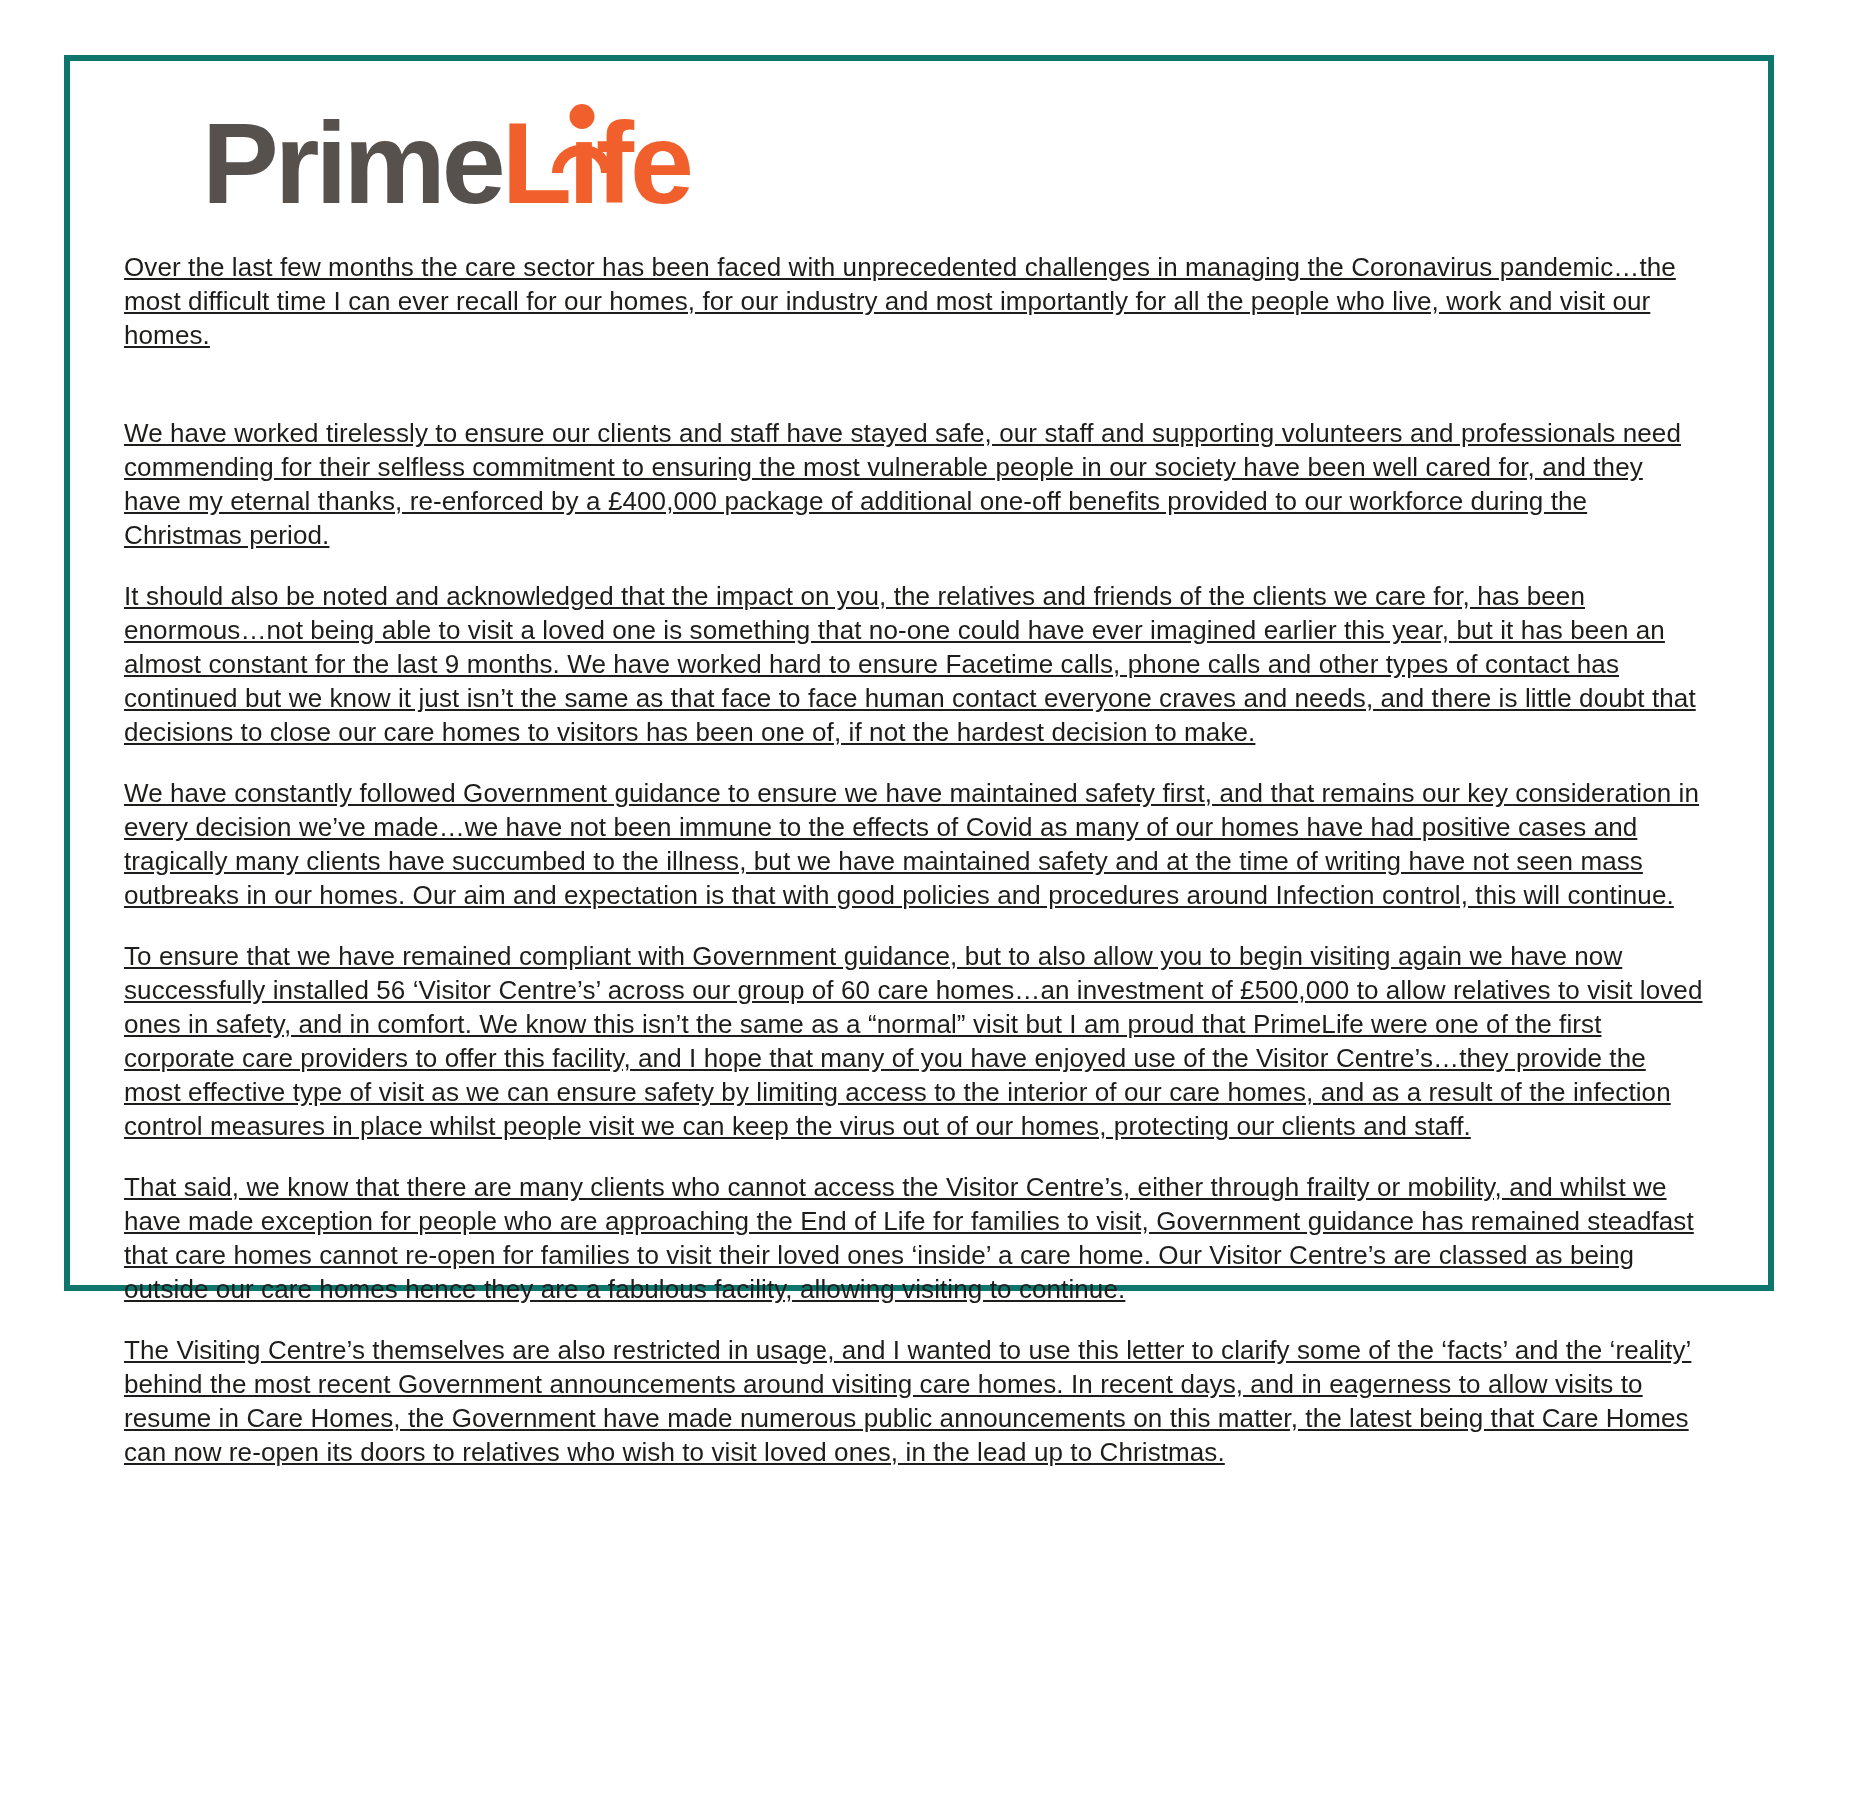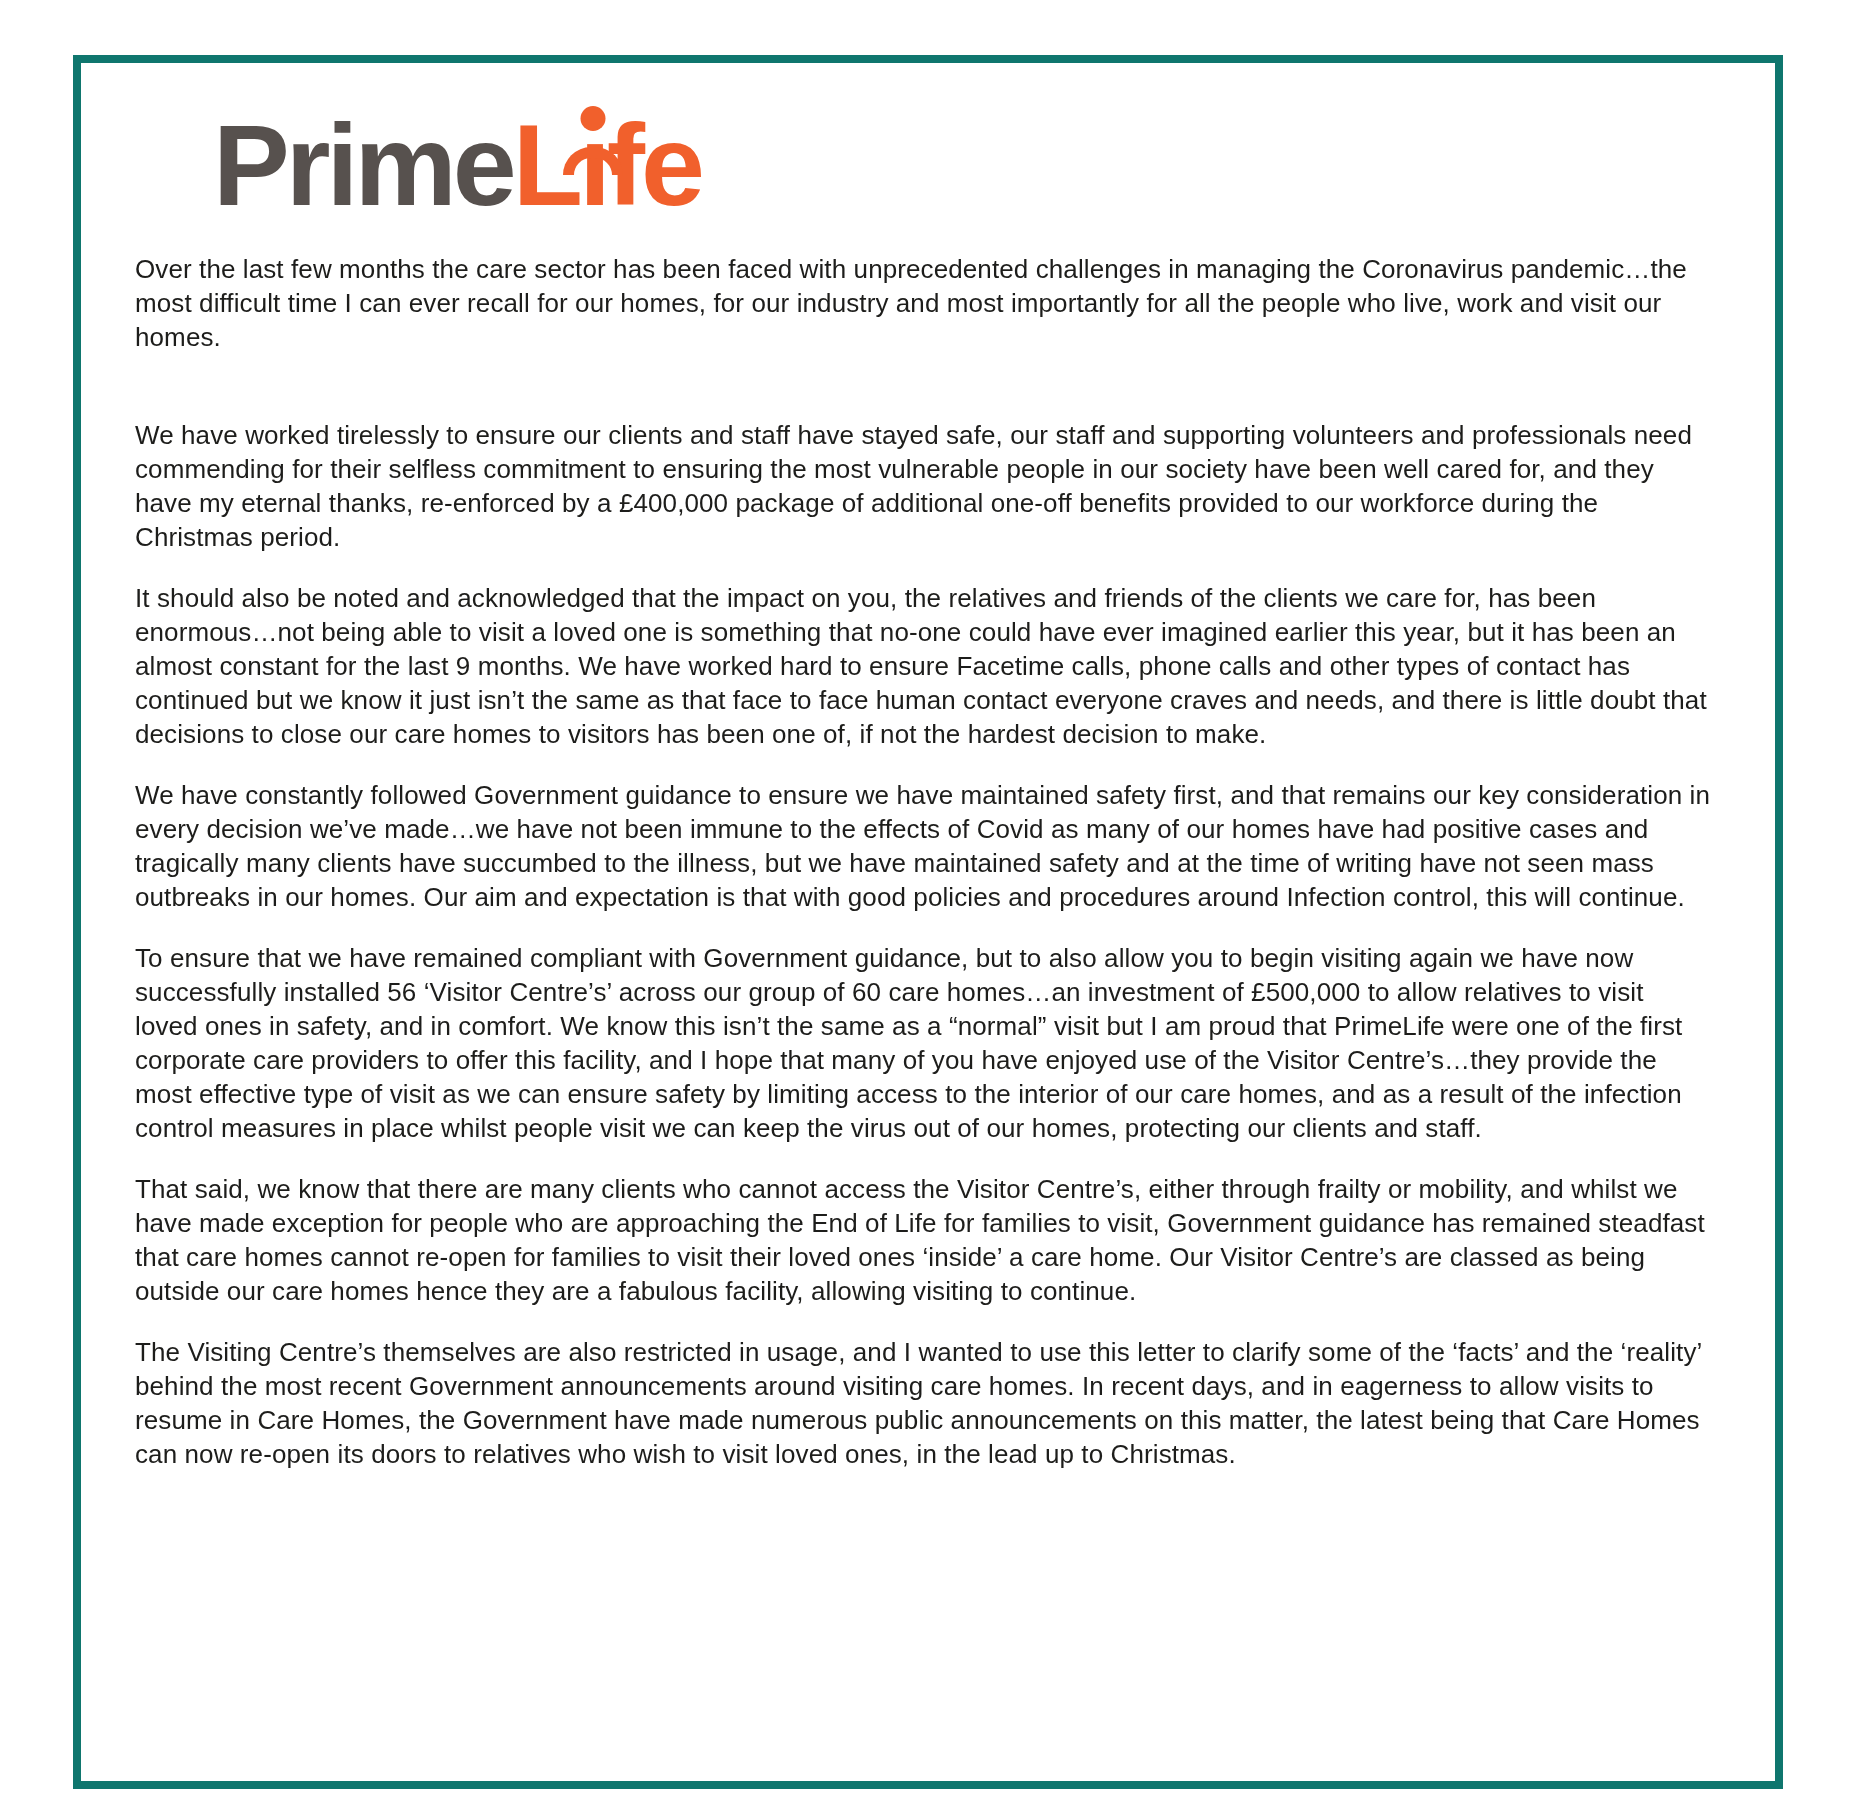--- a/index.html
+++ b/index.html
@@ -9,26 +9,26 @@
   }
   body {
     position: relative;
     width: 1853px;
     height: 1816px;
     overflow: hidden;
     font-family: "Liberation Sans", sans-serif;
   }
   .page-frame {
     position: absolute;
-    left: 73px;
+    left: 64px;
     top: 55px;
     width: 1710px;
-    height: 1734px;
+    height: 1236px;
     box-sizing: border-box;
-    border: 8px solid #0f766e;
+    border: 6px solid #0f766e;
     background: #ffffff;
   }
   .content {
     box-sizing: border-box;
     width: 100%;
     height: 100%;
     padding: 42px 48px 0 54px;
   }
   
   .logo {
@@ -84,20 +84,21 @@
   .letter-body {
     margin-top: 26px;
     max-width: 1612px;
     color: #1D1D1B;
     font-size: 26px;
     line-height: 34px;
     letter-spacing: 0.1px;
   }
   .letter-body p {
     margin: 0 16px 27px 0;
+    text-decoration: underline;
   }
   .letter-body p.gap-lg {
     margin-bottom: 64px;
   }
 </style>
 </head>
 <body>
 
 <div class="page-frame">
   <div class="content">

